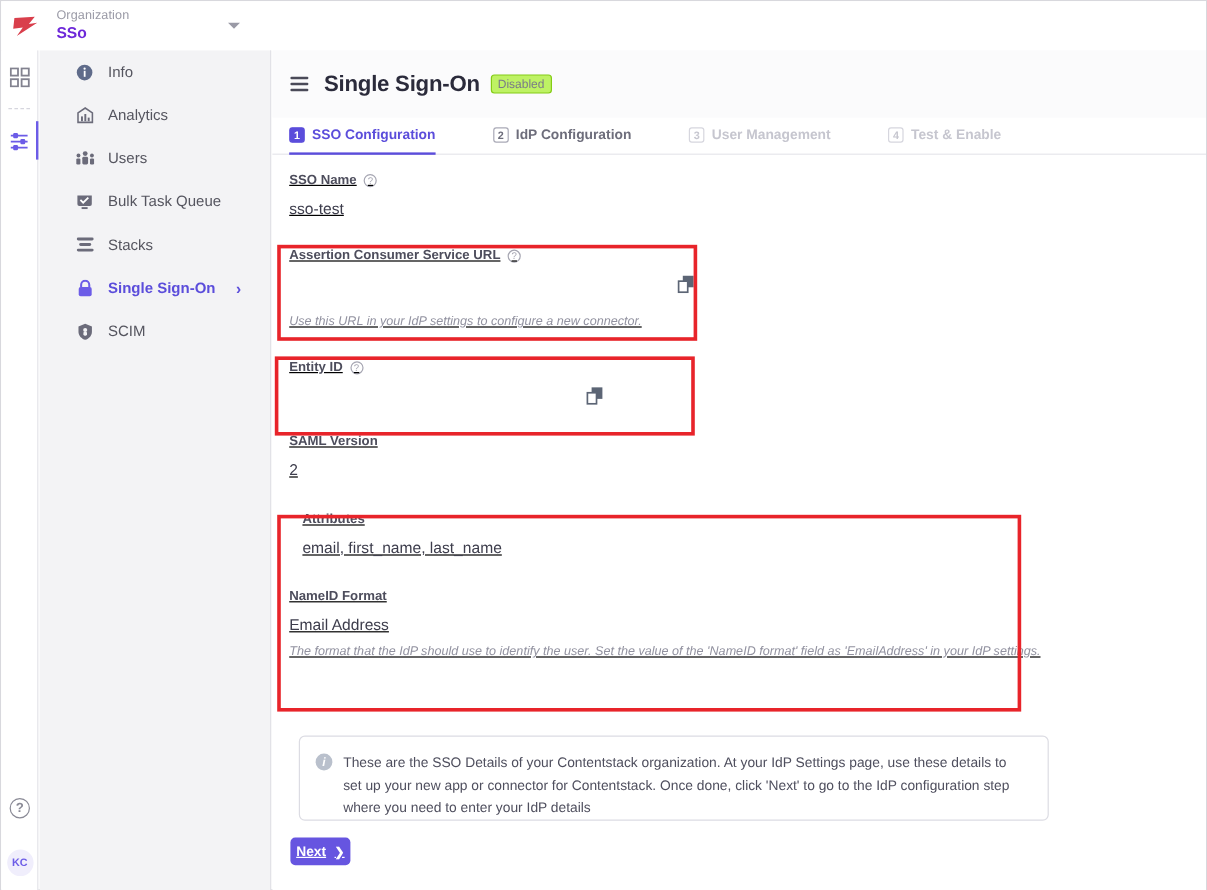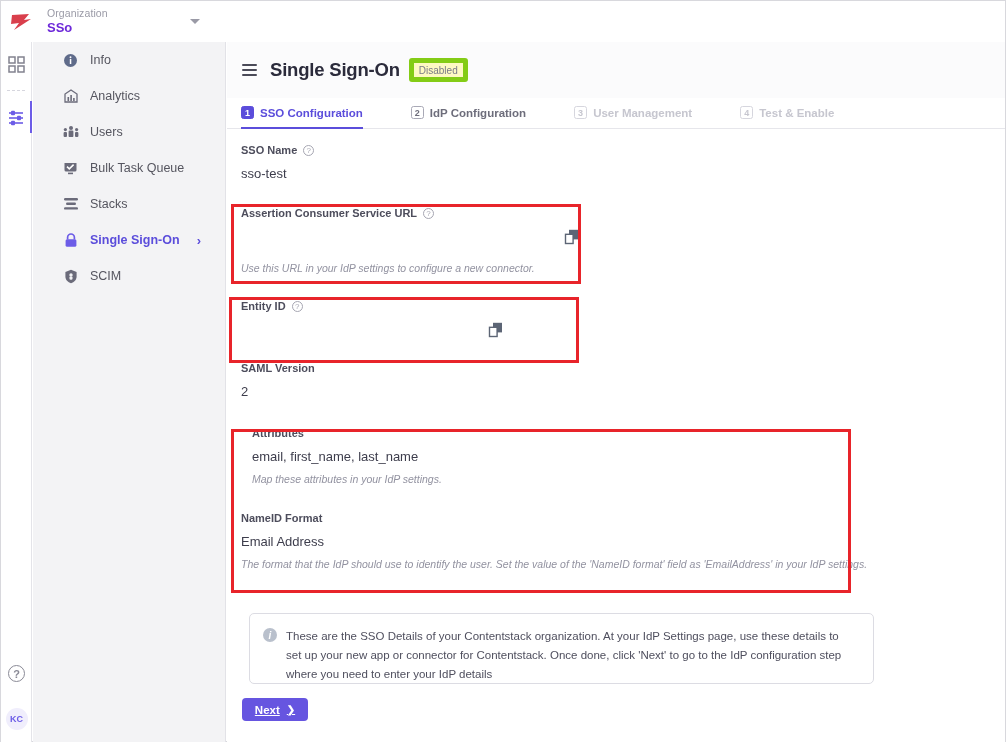--- a/index.html
+++ b/index.html
@@ -119,22 +119,22 @@
   .hamburger span {
     display: block; height: 1.6px; background: #4a4a58;
     margin: 3.3px 0; border-radius: 1px;
   }
   .page-title {
     font-size: 18.5px; font-weight: bold; color: #2b2b3b;
     letter-spacing: -.2px;
   }
   .status-badge {
     margin-left: 9px; font-size: 10px; color: #7a7a88;
-    border: 5px solid #84cc16; border-radius: 3px;
-    padding: 1.5px 5px; background: #fef9c3;
+    border: 1px solid #84cc16; border-radius: 3px;
+    padding: 1.5px 5px; background: #bef264;
   }
 
   
   .tabs {
     display: flex; align-items: flex-end;
     height: 31px; border-bottom: 1px solid #e6e6eb;
     padding-left: 14px;
   }
   .tab {
     display: flex; align-items: center;
@@ -150,21 +150,21 @@
   .tab.active { color: #5b4ddb; }
   .tab.active .num { background: #5b4ddb; border-color: #5b4ddb; color: #ffffff; }
   .tab.active::after {
     content: ""; position: absolute; left: 0; bottom: -1px;
     width: 100%; height: 2px; background: #5b4ddb;
   }
   .tab.muted { color: #c6c6cf; }
   .tab.muted .num { border-color: #d6d6de; color: #c6c6cf; }
 
   
-  .content { padding: 10px 0 0 14px; position: relative; }
+  .content { padding: 10px 0 0 14px; position: relative; text-decoration: underline; }
   .field { padding: 5px 0 2px 0; }
   .f-label {
     font-size: 11px; font-weight: bold; color: #4d4d5c;
     display: flex; align-items: center;
   }
   .qmark {
     width: 11px; height: 11px; border-radius: 50%;
     border: 1px solid #a6a6b2; color: #a6a6b2;
     font-size: 8px; display: inline-flex;
     align-items: center; justify-content: center;
@@ -201,21 +201,21 @@
     background: #b9c0cc; color: #ffffff;
     font-size: 10px; font-weight: bold; font-style: italic;
     display: flex; align-items: center; justify-content: center;
     flex-shrink: 0; margin-top: 1px; margin-right: 9px;
   }
   .callout-text {
     font-size: 11.5px; color: #4f4f5e; line-height: 19px;
   }
   .next-btn {
     position: absolute; left: 241px; top: 697px;
-    width: 66px; height: 23px; border-radius: 4px;
+    width: 50px; height: 23px; border-radius: 4px;
     background: #6655e0; color: #ffffff;
     font-size: 11.5px; font-weight: bold;
     display: flex; align-items: center; justify-content: center;
     cursor: pointer; border: none;
     font-family: "Liberation Sans", sans-serif;
     text-decoration: underline;
   }
   .next-btn .arrow { margin-left: 7px; font-size: 10px; }
 </style>
 </head>
@@ -424,21 +424,20 @@
       </div>
 
       <div class="field" style="padding-top:14px;">
         <div class="f-label">SAML Version</div>
         <div class="f-value">2</div>
       </div>
 
       <div class="field" style="padding-top:26px;margin-left:11px;">
         <div class="f-label">Attributes</div>
         <div class="f-value">email, first_name, last_name</div>
-        <div class="f-help">Map these attributes in your IdP settings.</div>
       </div>
 
       <div class="field" style="padding-top:25px;">
         <div class="f-label">NameID Format</div>
         <div class="f-value">Email Address</div>
         <div class="f-help">The format that the IdP should use to identify the user. Set the value of the 'NameID format' field as 'EmailAddress' in your IdP settings.</div>
       </div>
 
     </div>
   </div>

